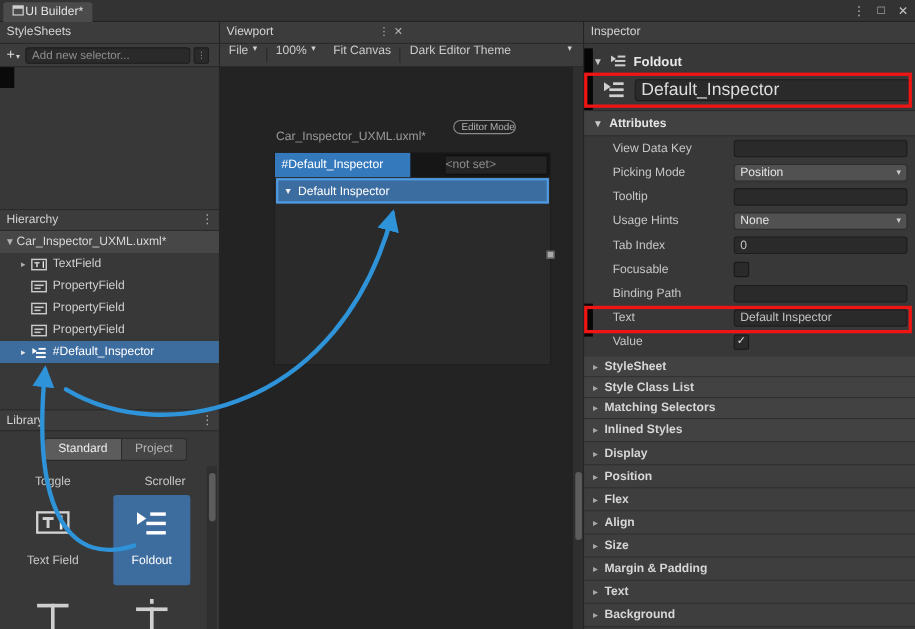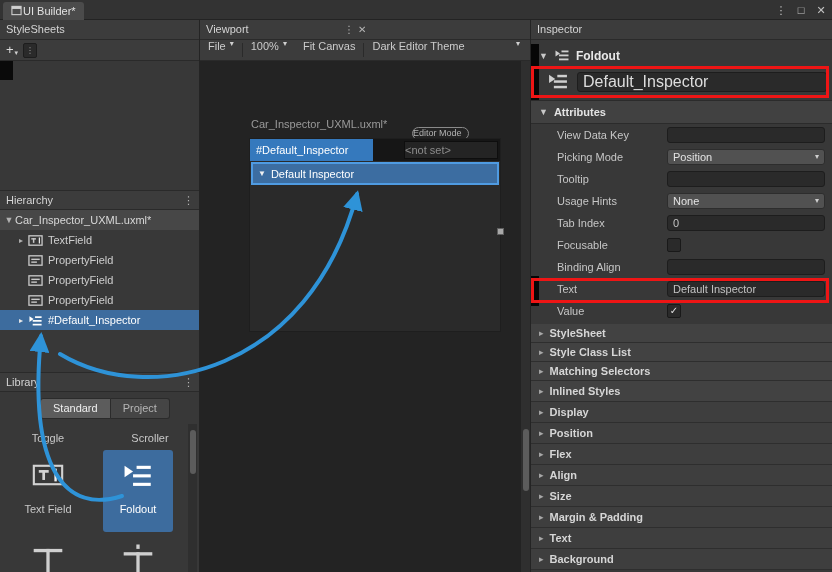--- a/index.html
+++ b/index.html
@@ -55,22 +55,22 @@
 .sthumb{position:absolute;background:#5c5c5c;border-radius:3px}
 
 .vh-ico{position:absolute;top:0;line-height:20px;color:#b5b5b5;font-size:10px}
 .vp-toolbar{left:0;top:20px;width:330px;height:21px;background:var(--header_bg,#3c3c3c);border-bottom:1px solid #2a2a2a;
   display:flex;align-items:center;color:#ccc}
 .tbi{display:flex;gap:4px;padding:0 8px;height:100%}
 .tbi.theme{flex:1;justify-content:space-between;padding-right:10px}
 .vsep{width:1px;height:14px;background:#2a2a2a}
 .vp-canvas{left:0;top:41px;width:321px;height:511px;background:var(--canvas_bg,#232323)}
 .doc-title{left:51px;top:57px;color:#9a9a9a}
-.mode-badge{left:212px;top:66px;width:57px;height:13px;border:1px solid #8a8a8a;border-radius:7px;font-size:9px;
-  line-height:11px;text-align:left;color:#b2b2b2}
+.mode-badge{left:212px;top:48px;width:57px;height:13px;border:1px solid #8a8a8a;border-radius:7px;font-size:9px;
+  line-height:11px;text-align:right;color:#b2b2b2}
 .doc-body{left:49px;top:77px;width:252px;height:194px;background:#2a2a2a;border:1px solid #1e1e1e}
 .doc-header{position:absolute;left:0;top:0;width:250px;height:22px;background:#161616}
 .el-tab{position:absolute;left:0;top:0;width:123px;height:22px;background:var(--canvas_tab_blue,#3579bd);color:#fff;
   line-height:22px;padding-left:6px}
 .el-name{position:absolute;left:154px;top:2px;width:94px;height:18px;background:#242424;border:1px solid #0e0e0e;
   color:#8c8c8c;line-height:16px}
 .canvas-foldout{position:absolute;left:1px;top:23px;width:248px;height:23px;background:var(--foldout_row_blue,#3c6da1);
   border:2px solid var(--foldout_row_border,#4f9be2);color:#fff;display:flex;align-items:center;gap:5px;padding-left:5px}
 .canvas-foldout .exp{font-size:8px;color:#f0f0f0}
 .handle{left:247px;top:89px;width:7px;height:7px;background:#a8a8a8;border:1px solid #5f5f5f}
@@ -123,20 +123,21 @@
   <div class="col-left abs">
 
     <div class="phead abs" style="left:0;top:0;width:200px">
       <span>StyleSheets</span>
     </div>
     <div class="ss-toolbar abs">
       <span class="plusbtn">
         <span>+</span>
         <span class="caret">▾</span>
       </span>
+      <div class="tfield sel-input">Add new selector...</div>
       <span class="minibtn">⋮</span>
     </div>
     <div class="black-patch abs"></div>
 
     <div class="phead abs" style="left:0;top:170px;width:200px;border-top:1px solid #2a2a2a">
       <span>Hierarchy</span>
       <span class="kebab">⋮</span>
     </div>
 
     <div class="hrow root" style="top:190px">
@@ -354,21 +355,21 @@
     </div>
     <div class="arow abs" style="top:192px">
       <span class="alabel">Tab Index</span>
       <div class="tfield actl">0</div>
     </div>
     <div class="arow abs" style="top:214px">
       <span class="alabel">Focusable</span>
       <div class="checkbox"></div>
     </div>
     <div class="arow abs" style="top:236px">
-      <span class="alabel">Binding Align</span>
+      <span class="alabel">Binding Path</span>
       <div class="tfield actl"></div>
     </div>
     <div class="arow abs" style="top:258px">
       <span class="alabel">Text</span>
       <div class="tfield actl">Default Inspector</div>
     </div>
     <div class="arow abs" style="top:280px">
       <span class="alabel">Value</span>
       <div class="checkbox"><span>✓</span></div>
     </div>

